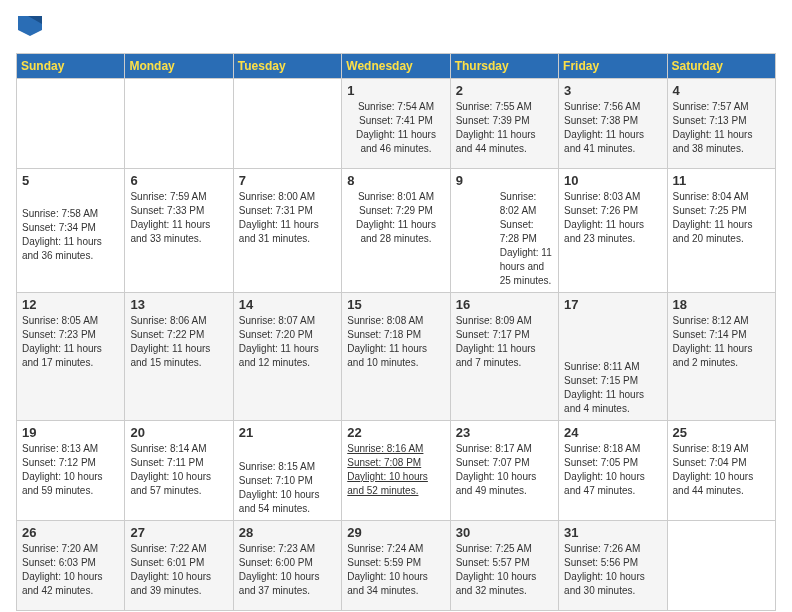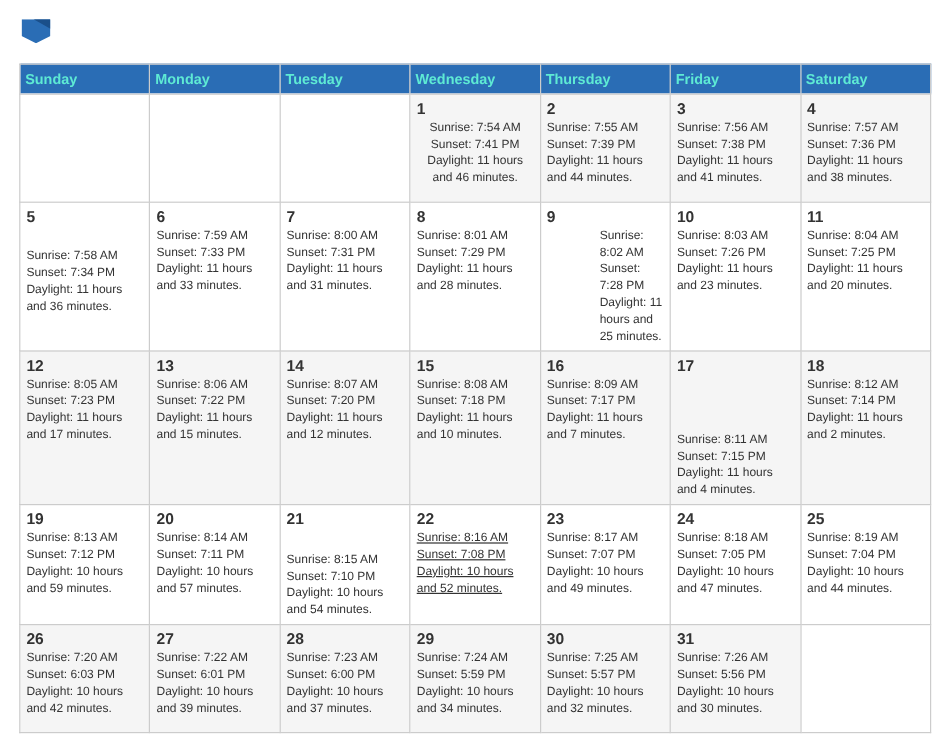--- a/index.html
+++ b/index.html
@@ -44,21 +44,21 @@
       font-size: 14px;
       color: #555;
     }
     table {
       width: 100%;
       border-collapse: collapse;
       table-layout: fixed;
     }
     thead tr th {
       background: #2a6db5;
-      color: #5eead4;
+      color: #fde047;
       font-size: 12px;
       font-weight: bold;
       padding: 5px 4px;
       text-align: left;
       border: 1px solid #ccc;
       margin-left: 38px;
     }
     tbody tr td {
       border: 1px solid #ccc;
       vertical-align: top;
@@ -139,21 +139,21 @@
         </td>
         <td>
           <span class="day-number">3</span>
           <div class="cell-info" style="white-space: pre-line;">Sunrise: 7:56 AM
 Sunset: 7:38 PM
 Daylight: 11 hours and 41 minutes.</div>
         </td>
         <td>
           <span class="day-number">4</span>
           <div class="cell-info" style="white-space: pre-line;">Sunrise: 7:57 AM
-Sunset: 7:36 PM
+Sunset: 7:13 PM
 Daylight: 11 hours and 38 minutes.</div>
         </td>
       </tr>
       <tr>
         <td>
           <span class="day-number">5</span>
           <div class="cell-info" style="white-space: pre-line; margin-top: 19px;">Sunrise: 7:58 AM
 Sunset: 7:34 PM
 Daylight: 11 hours and 36 minutes.</div>
         </td>
@@ -164,21 +164,21 @@
 Daylight: 11 hours and 33 minutes.</div>
         </td>
         <td>
           <span class="day-number">7</span>
           <div class="cell-info" style="white-space: pre-line;">Sunrise: 8:00 AM
 Sunset: 7:31 PM
 Daylight: 11 hours and 31 minutes.</div>
         </td>
         <td>
           <span class="day-number">8</span>
-          <div class="cell-info" style="white-space: pre-line;">Sunrise: 8:01 AM
+          <div class="cell-info" style="white-space: pre-line; text-align: center;">Sunrise: 8:01 AM
 Sunset: 7:29 PM
 Daylight: 11 hours and 28 minutes.</div>
         </td>
         <td>
           <span class="day-number">9</span>
           <div class="cell-info" style="white-space: pre-line; margin-left: 44px;">Sunrise: 8:02 AM
 Sunset: 7:28 PM
 Daylight: 11 hours and 25 minutes.</div>
         </td>
         <td>

